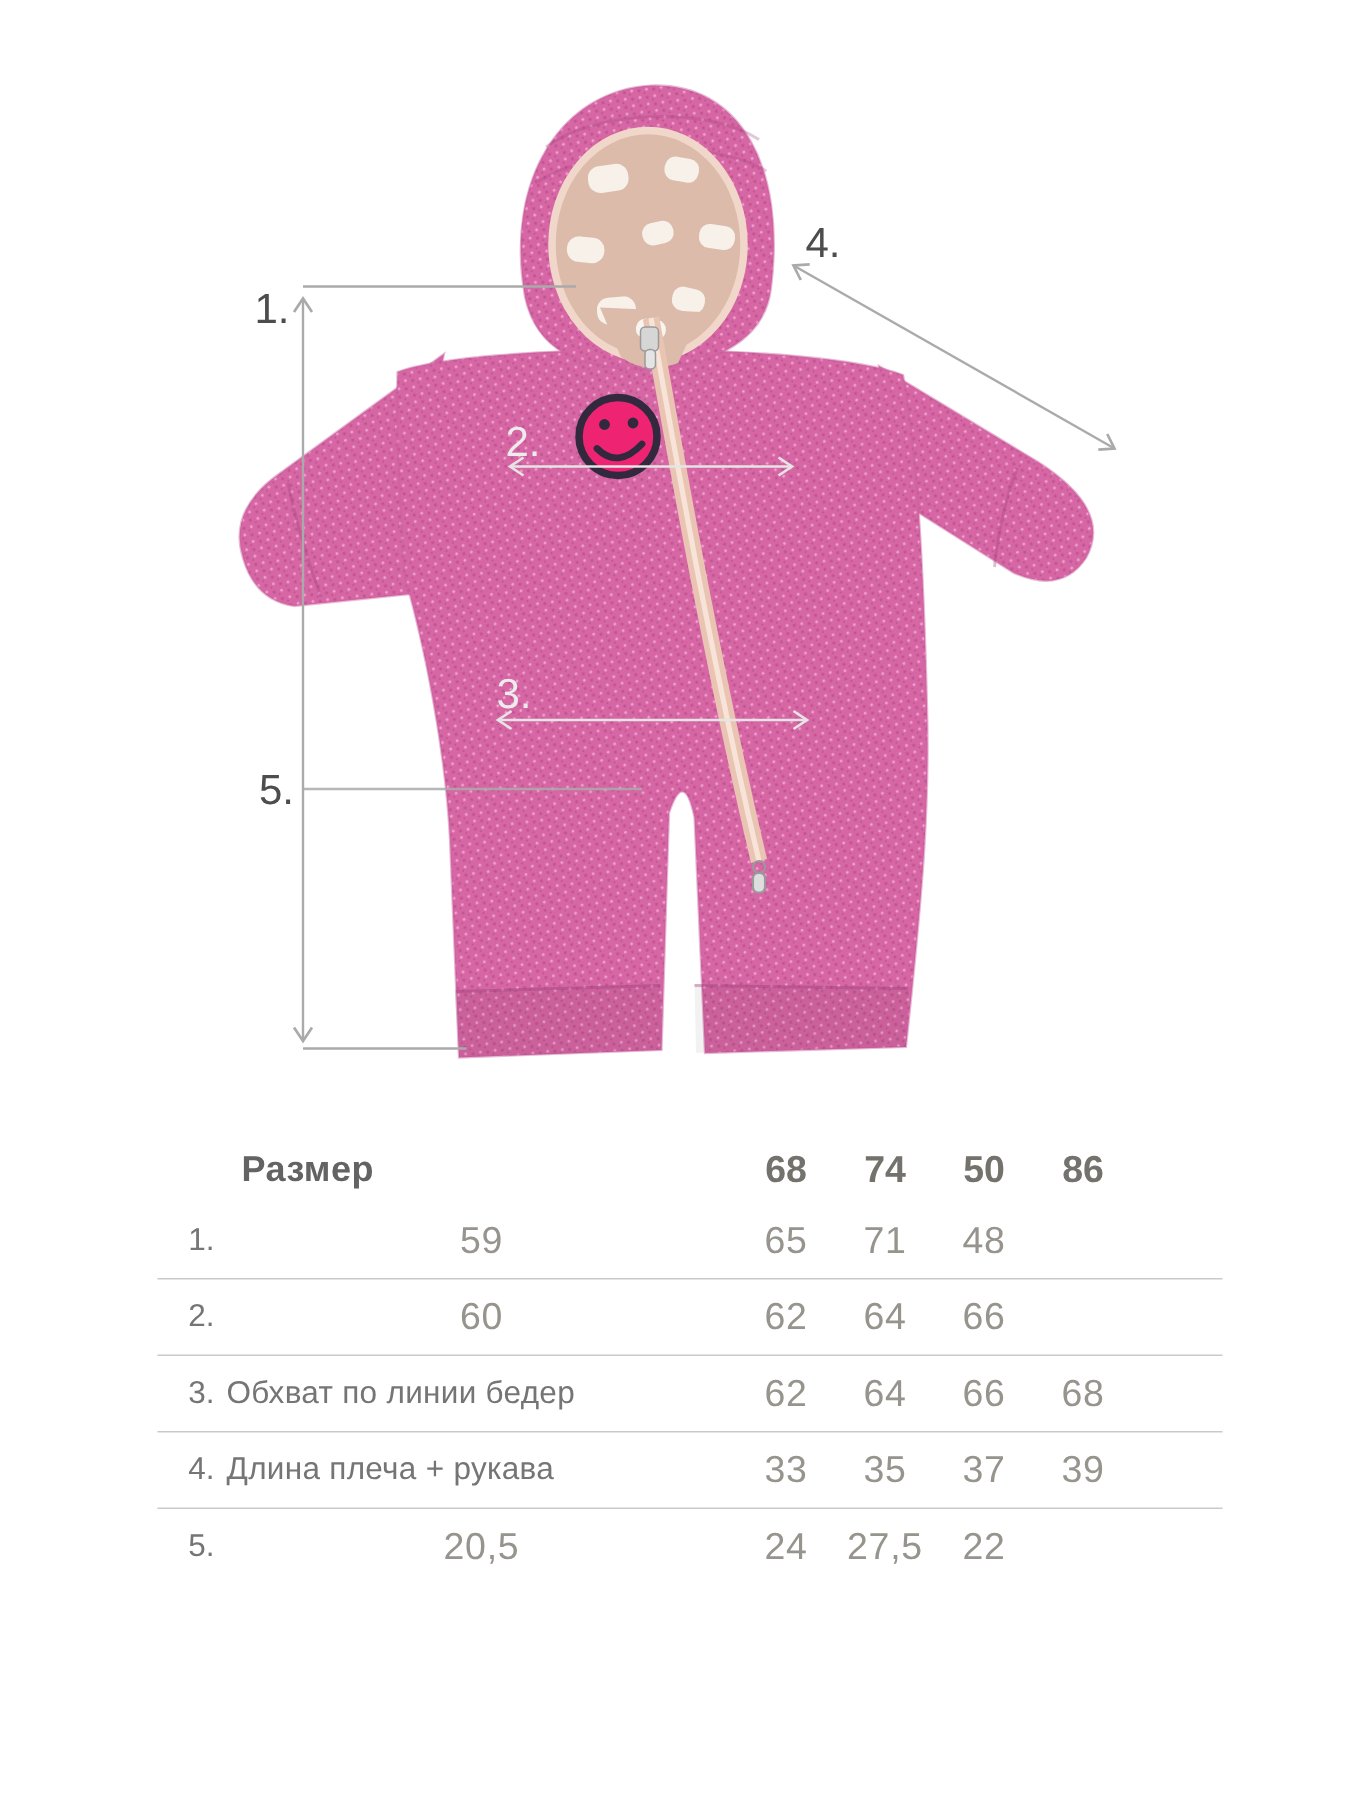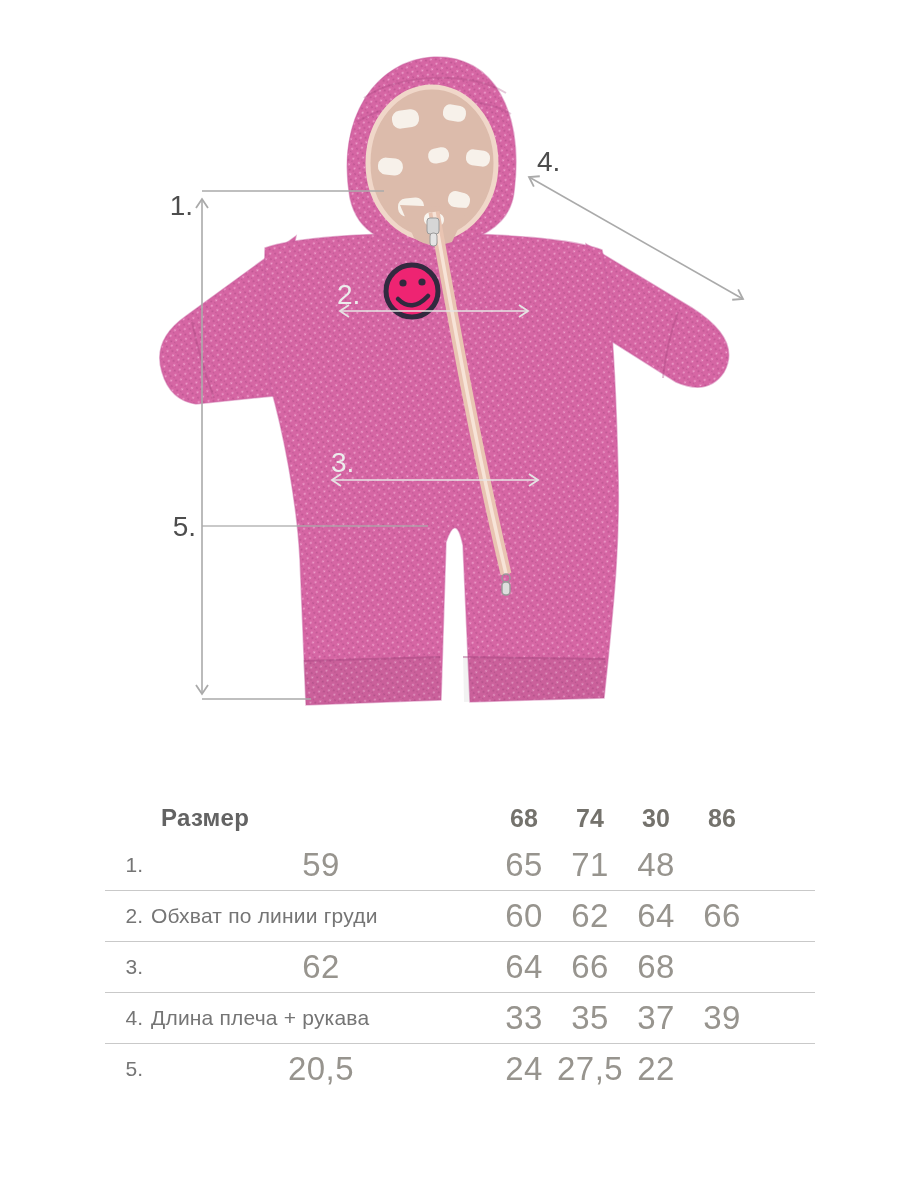--- a/index.html
+++ b/index.html
@@ -1,30 +1,30 @@
 <!DOCTYPE html>
 <html><head>
 <meta charset="utf-8">
 <style>
   html,body{margin:0;padding:0;background:#ffffff;}
   body{width:900px;height:1200px;position:relative;font-family:"Liberation Sans",sans-serif;overflow:hidden;}
   .stage{position:absolute;inset:0;background:#fff;}
   .photo{position:absolute;left:0;top:0;width:900px;height:745px;}
 
   
-  .size-table{position:absolute;left:105px;top:796px;width:710px;}
+  .size-table{position:absolute;left:105px;top:758px;width:710px;}
   .trow{display:grid;grid-template-columns:46px 340px 66px 66px 66px 66px;align-items:center;}
   .thead{height:44px;}
   .th-label{grid-column:1 / span 2;padding-left:56px;font-size:24px;font-weight:600;color:#636363;letter-spacing:.3px;}
   .th-size{font-size:25px;font-weight:600;color:#74726c;text-align:center;}
   .drow{height:50px;border-bottom:1px solid #c9c9c9;}
   .drow.last{border-bottom:none;}
   .td-num{font-size:21px;color:#757575;text-align:right;padding-right:8px;}
   .td-label{font-size:21px;color:#757575;letter-spacing:.2px;}
-  .td-val{font-size:33px;font-weight:300;color:#97948e;text-align:center;letter-spacing:.5px;}
+  .td-val{font-size:25px;font-weight:300;color:#97948e;text-align:center;letter-spacing:.5px;}
 </style>
 </head>
 <body>
 
 <div class="stage">
 
   <svg class="photo" viewBox="0 0 900 745" aria-hidden="true">
     <defs>
       <pattern id="fab" width="7" height="7" patternUnits="userSpaceOnUse" patternTransform="rotate(38)">
         <rect width="7" height="7" fill="#d666a4"></rect>
@@ -121,43 +121,43 @@
         <text x="196" y="536" text-anchor="end" fill="#4d4d4d">5.</text>
       </g>
     </g>
   </svg>
 
   <div class="size-table">
     <div class="trow thead">
       <div class="th-label">Размер</div>
       <div class="th-size">68</div>
       <div class="th-size">74</div>
-      <div class="th-size">30</div>
+      <div class="th-size">50</div>
       <div class="th-size">86</div>
     </div>
 
     <div class="trow drow">
       <div class="td-num">1.</div>
       <div class="td-val">59</div>
       <div class="td-val">65</div>
       <div class="td-val">71</div>
       <div class="td-val">48</div>
     </div>
 
     <div class="trow drow">
       <div class="td-num">2.</div>
-      <div class="td-label">Обхват по линии груди</div>
       <div class="td-val">60</div>
       <div class="td-val">62</div>
       <div class="td-val">64</div>
       <div class="td-val">66</div>
     </div>
 
     <div class="trow drow">
       <div class="td-num">3.</div>
+      <div class="td-label">Обхват по линии бедер</div>
       <div class="td-val">62</div>
       <div class="td-val">64</div>
       <div class="td-val">66</div>
       <div class="td-val">68</div>
     </div>
 
     <div class="trow drow">
       <div class="td-num">4.</div>
       <div class="td-label">Длина плеча + рукава</div>
       <div class="td-val">33</div>

